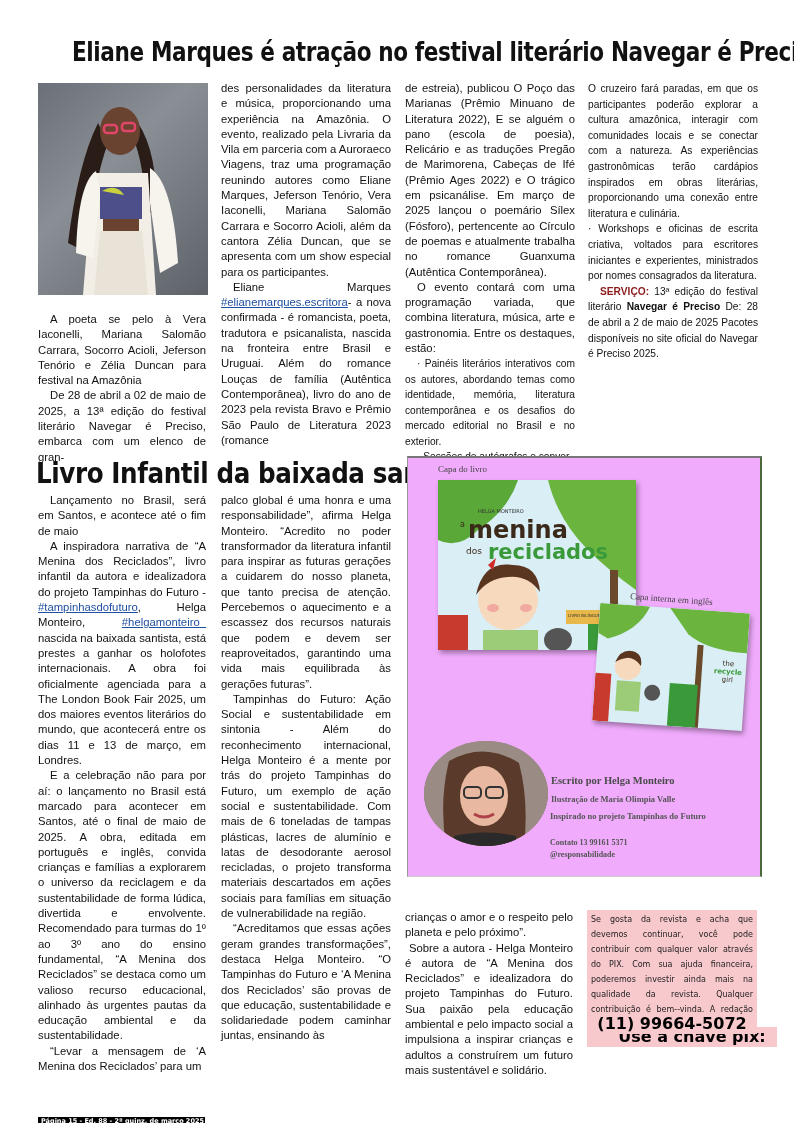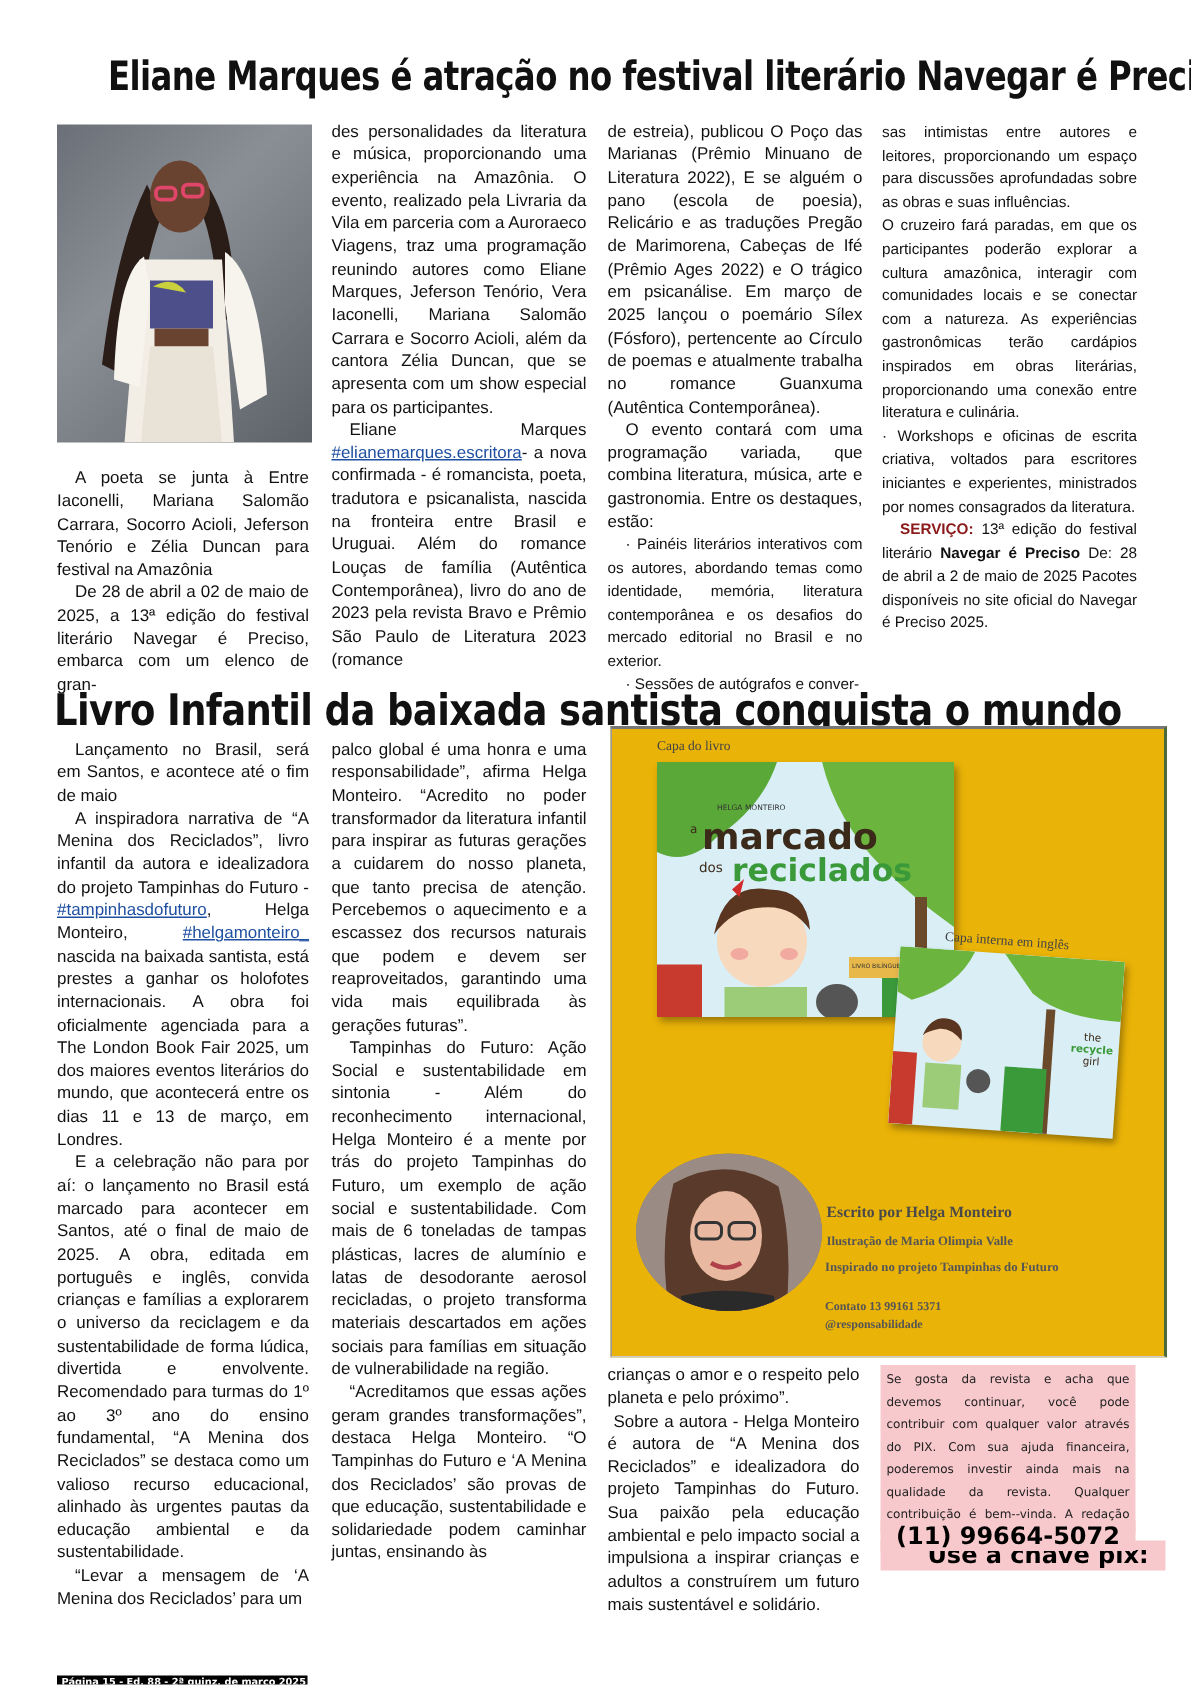--- a/index.html
+++ b/index.html
@@ -9,21 +9,21 @@
   .h1 { left:72px; top:36px; font-size:27px; transform:scaleX(0.80); }
   .h2 { left:36px; top:456px; font-size:29px; transform:scaleX(0.85); }
   .col { font-family:"Liberation Sans", sans-serif; font-size:11.3px; line-height:15.3px; text-align:justify; hyphens:manual; }
   .col p { margin:0; text-indent:12px; }
   .col p.noind { text-indent:0; }
   .cond { font-family:"Liberation Sans", sans-serif; font-size:10.6px; line-height:15.6px; text-align:justify; transform-origin:left top; }
   .cond p { margin:0; }
   .link { color:#1f4fa0; text-decoration:underline; }
   .photo1 { left:38px; top:83px; width:170px; height:212px; background:linear-gradient(135deg,#6b7078 0%,#8a8f96 40%,#5d6168 100%); overflow:hidden; }
   .fig { position:absolute; }
-  .imgbox { left:407px; top:484px; width:352px; height:418px; border-top:2px solid #777; border-right:2px solid #4a6a3a; border-left:1px solid #999; border-bottom:1px solid #ccc; background:#eab308; overflow:hidden;padding-left:16px; }
+  .imgbox { left:407px; top:456px; width:352px; height:418px; border-top:2px solid #777; border-right:2px solid #4a6a3a; border-left:1px solid #999; border-bottom:1px solid #ccc; background:#f0abfc; overflow:hidden; }
   .serif { font-family:"Liberation Serif", serif; color:#444; }
   .donate { left:587px; top:910px; width:170px; height:112px; background:#f8c9cc; font-family:"DejaVu Sans", sans-serif; font-weight:normal; font-size:8px; line-height:15px; color:#222; text-align:justify; padding:2px 4px; box-sizing:border-box; }
   .pixbar { left:587px; background:#f8c9cc; width:170px; height:20px; font-family:"DejaVu Sans", sans-serif; font-weight:bold; text-align:center; color:#000; font-size:16px; line-height:20px; }
   .footer { left:38px; top:1087px; width:167px; height:9px; background:#000; color:#fff; font-family:"DejaVu Sans", sans-serif; font-weight:bold; font-size:6.5px; line-height:9px; padding-left:3px; box-sizing:border-box; white-space:nowrap; overflow:hidden;margin-top:30px; }
 </style>
 </head>
 <body>
 
 <div class="abs headline h1">Eliane Marques é atração no festival literário Navegar é Preciso</div>
 
@@ -38,40 +38,39 @@
     <path d="M58 88 Q40 100 38 170 L55 175 L62 110 Z" fill="#f7f4ee"></path>
     <path d="M112 85 Q135 100 140 180 L122 190 L112 120 Z" fill="#f7f4ee"></path>
     <rect x="62" y="104" width="42" height="32" fill="#4d4f8a"></rect>
     <path d="M64 108 Q78 100 86 112 Z" fill="#c9d23c"></path>
     <rect x="65" y="136" width="36" height="12" fill="#6a4330"></rect>
     <path d="M62 148 L104 148 L110 212 L56 212 Z" fill="#e8e3d6"></path>
   </svg>
 </div>
 
 <div class="abs col" style="left:38px; top:312px; width:168px;">
-  <p>A poeta se junta à Entre Iaconelli, Mariana Salomão Carrara, Socorro Acioli, Jeferson Tenório e Zélia Duncan para festival na Amazônia</p>
+  <p>A poeta se pelo à Vera Iaconelli, Mariana Salomão Carrara, Socorro Acioli, Jeferson Tenório e Zélia Duncan para festival na Amazônia</p>
   <p>De 28 de abril a 02 de maio de 2025, a 13ª edição do festival literário Navegar é Preciso, embarca com um elenco de gran-</p>
 </div>
 
 <div class="abs col" style="left:221px; top:81px; width:170px;">
   <p class="noind">des personalidades da literatura e música, proporcionando uma experiência na Amazônia. O evento, realizado pela Livraria da Vila em parceria com a Auroraeco Viagens, traz uma programação reunindo autores como Eliane Marques, Jeferson Tenório, Vera Iaconelli, Mariana Salomão Carrara e Socorro Acioli, além da cantora Zélia Duncan, que se apresenta com um show especial para os participantes.</p>
   <p><span>Eliane Marques </span><a class="link">#elianemarques.escritora</a><span>- a nova confirmada - é romancista, poeta, tradutora e psicanalista, nascida na fronteira entre Brasil e Uruguai. Além do romance Louças de família (Autêntica Contemporânea), livro do ano de 2023 pela revista Bravo e Prêmio São Paulo de Literatura 2023 (romance</span></p>
 </div>
 
 <div class="abs col" style="left:405px; top:81px; width:170px;">
   <p class="noind">de estreia), publicou O Poço das Marianas (Prêmio Minuano de Literatura 2022), E se alguém o pano (escola de poesia), Relicário e as traduções Pregão de Marimorena, Cabeças de Ifé (Prêmio Ages 2022) e O trágico em psicanálise. Em março de 2025 lançou o poemário Sílex (Fósforo), pertencente ao Círculo de poemas e atualmente trabalha no romance Guanxuma (Autêntica Contemporânea).</p>
   <p>O evento contará com uma programação variada, que combina literatura, música, arte e gastronomia. Entre os destaques, estão:</p>
   <div class="cond" style="font-size:10.2px; line-height:15.5px;">
     <p>· Painéis literários interativos com os autores, abordando temas como identidade, memória, literatura contemporânea e os desafios do mercado editorial no Brasil e no exterior.</p>
     <p>· Sessões de autógrafos e conver-</p>
   </div>
 </div>
 
 <div class="abs cond" style="left:588px; top:81px; width:170px; font-size:10.2px; line-height:15.6px;">
-  <p>sas intimistas entre autores e leitores, proporcionando um espaço para discussões aprofundadas sobre as obras e suas influências.</p>
   <p>O cruzeiro fará paradas, em que os participantes poderão explorar a cultura amazônica, interagir com comunidades locais e se conectar com a natureza. As experiências gastronômicas terão cardápios inspirados em obras literárias, proporcionando uma conexão entre literatura e culinária.</p>
   <p>· Workshops e oficinas de escrita criativa, voltados para escritores iniciantes e experientes, ministrados por nomes consagrados da literatura.</p>
   <p style="text-indent:12px;"><b style="color:#8b1a1a">SERVIÇO:</b><span> 13ª edição do festival literário </span><b>Navegar é Preciso</b><span> De: 28 de abril a 2 de maio de 2025 Pacotes disponíveis no site oficial do Navegar é Preciso 2025.</span></p>
 </div>
 
 <div class="abs headline h2">Livro Infantil da baixada santista conquista o mundo</div>
 
 <div class="abs col" style="left:38px; top:493px; width:168px;">
   <p>Lançamento no Brasil, será em Santos, e acontece até o fim de maio</p>
   <p><span>A inspiradora narrativa de “A Menina dos Reciclados”, livro infantil da autora e idealizadora do projeto Tampinhas do Futuro - </span><a class="link">#tampinhasdofuturo</a><span>, Helga Monteiro, </span><a class="link">#helgamonteiro_</a><span> nascida na baixada santista, está prestes a ganhar os holofotes internacionais. A obra foi oficialmente agenciada para a The London Book Fair 2025, um dos maiores eventos literários do mundo, que acontecerá entre os dias 11 e 13 de março, em Londres.</span></p>
@@ -98,21 +97,21 @@
       <path d="M38 115 Q45 80 75 85 Q100 85 102 112 Q90 95 70 97 Q50 98 38 115 Z" fill="#5a3520"></path>
       <path d="M50 85 L58 78 L55 90 Z" fill="#d12a2a"></path>
       <ellipse cx="55" cy="128" rx="6" ry="4" fill="#f2a9a0"></ellipse>
       <ellipse cx="88" cy="128" rx="6" ry="4" fill="#f2a9a0"></ellipse>
       <rect x="45" y="150" width="55" height="20" fill="#9ccc78"></rect>
       <ellipse cx="120" cy="160" rx="14" ry="12" fill="#555"></ellipse>
       <rect x="128" y="130" width="34" height="14" fill="#e8b84a"></rect>
     </svg>
     <div class="fig" style="left:40px; top:28px; font-family:'DejaVu Sans',sans-serif; font-size:5px; color:#333;">HELGA MONTEIRO</div>
     <div class="fig" style="left:22px; top:40px; font-family:'DejaVu Sans',sans-serif; font-size:8px; color:#3b2a1a;">a</div>
-    <div class="fig" style="left:30px; top:36px; font-family:'DejaVu Sans',sans-serif; font-weight:bold; font-size:24px; color:#3b2a1a;">marcado</div>
+    <div class="fig" style="left:30px; top:36px; font-family:'DejaVu Sans',sans-serif; font-weight:bold; font-size:24px; color:#3b2a1a;">menina</div>
     <div class="fig" style="left:28px; top:66px; font-family:'DejaVu Sans',sans-serif; font-size:9px; color:#3b2a1a;">dos</div>
     <div class="fig" style="left:50px; top:60px; font-family:'DejaVu Sans',sans-serif; font-weight:bold; font-size:21px; color:#3a9a3a;">reciclados</div>
     <div class="fig" style="left:130px; top:133px; font-family:'DejaVu Sans',sans-serif; font-size:4px; color:#333;">LIVRO BILÍNGUE</div>
   </div>
   <div class="fig" style="left:188px; top:150px; width:150px; height:118px; background:#d9eef5; box-shadow:2px 3px 5px rgba(0,0,0,0.35); transform:rotate(4deg); overflow:hidden;">
     <svg width="150" height="118" viewBox="0 0 150 118">
       <path d="M0 0 L50 0 Q40 25 10 35 L0 30 Z" fill="#6bb53f"></path>
       <path d="M70 0 L150 0 L150 40 Q110 40 90 25 Z" fill="#6bb53f"></path>
       <rect x="100" y="35" width="6" height="83" fill="#6b4a2b"></rect>
       <rect x="0" y="70" width="16" height="48" fill="#c93a2e"></rect>

